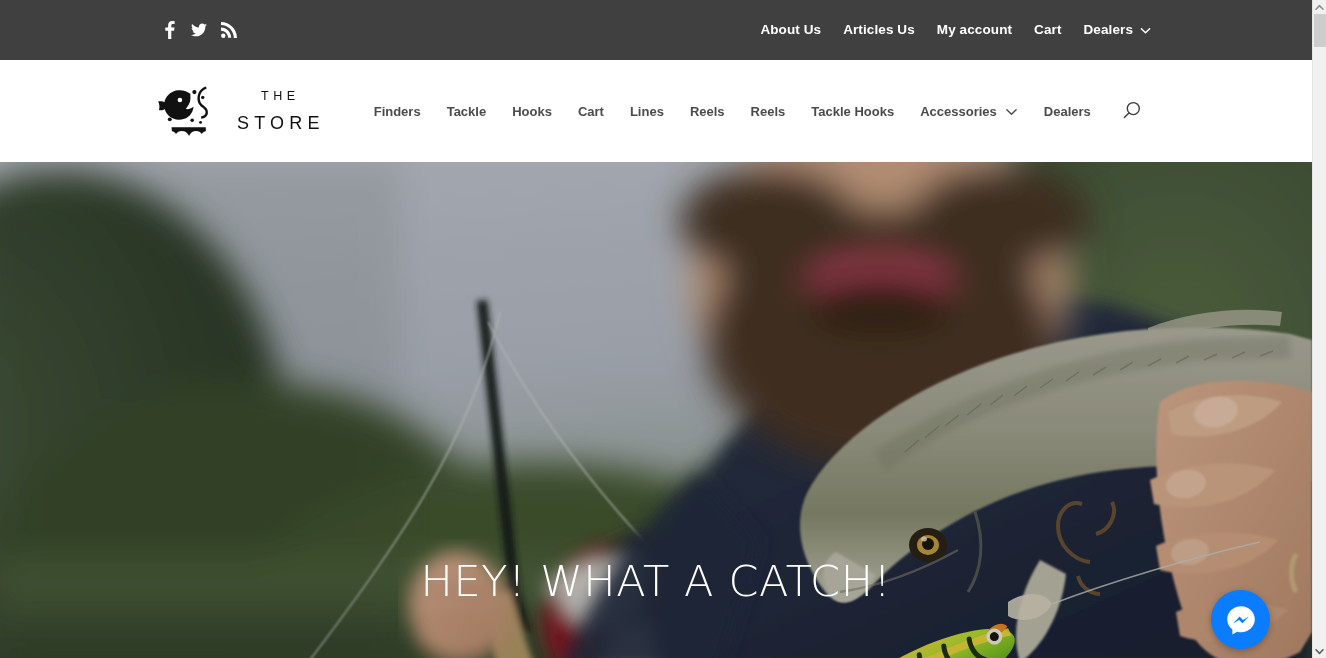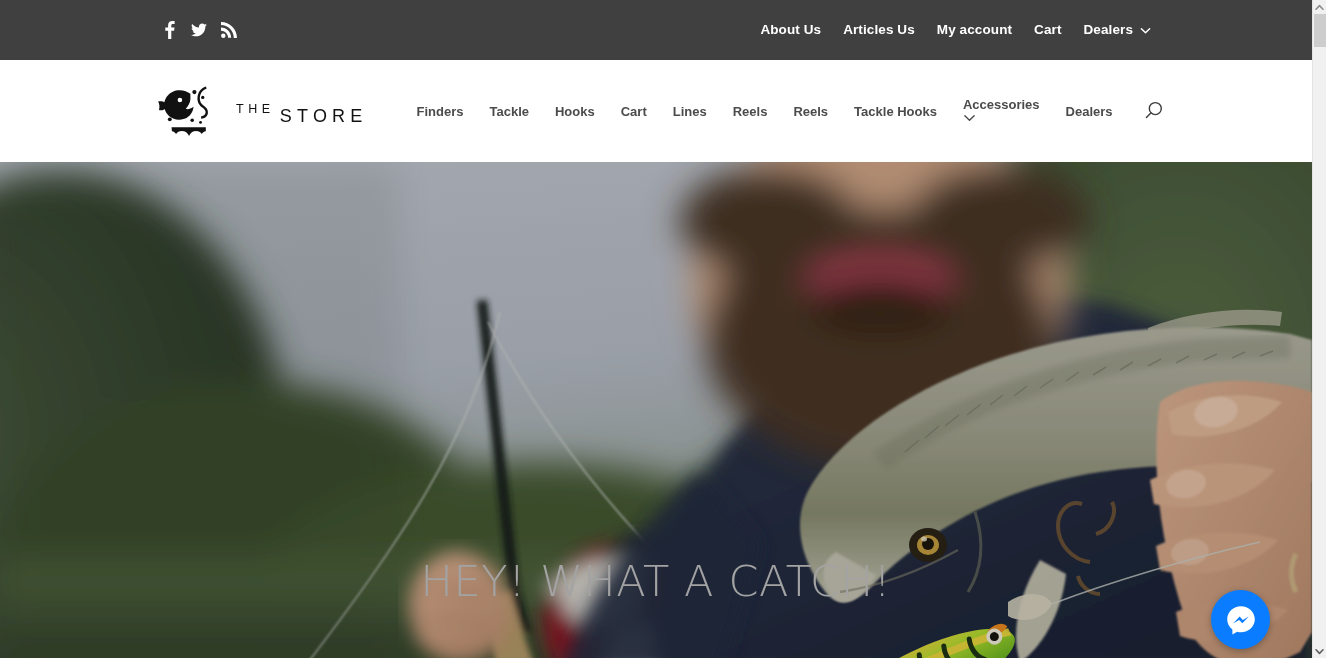--- a/index.html
+++ b/index.html
@@ -102,21 +102,21 @@
   .logo {
     display: flex;
     align-items: center;
     gap: 9px;
     cursor: pointer;
     margin-left: 1px;
   }
   .logo-mark { width: 66px; height: 58px; display:block; }
   .logo-type {
     display: flex;
-    flex-direction: row;
+    flex-direction: column;
     align-items: center;
     line-height: 1;
     color: #111;
   }
   .logo-the {
     font-size: 12.5px;
     letter-spacing: 4.6px;
     font-weight: normal;
     margin-bottom: 3px;
     padding-left: 4px;
@@ -145,21 +145,21 @@
     font-weight: bold;
     text-decoration: none;
     padding: 0 13px;
     white-space: nowrap;
     line-height: 1;
     cursor: pointer;
   }
   .mainnav .with-caret {
     display: flex;
     align-items: flex-start;
-    flex-direction: column;
+    gap: 8px;
   }
   .caret-main { display:inline-block; width: 13px; height: 13px; }
   .search-btn {
     margin-left: 16px;
     width: 24px;
     height: 24px;
     display: flex;
     align-items: center;
     justify-content: center;
     cursor: pointer;
@@ -183,21 +183,21 @@
     position: absolute;
     inset: 0;
     background: rgba(12, 18, 28, 0.18);
   }
   .hero-title {
     position: absolute;
     left: 0;
     right: 0;
     top: 396px;
     text-align: center;
-    color: #a3a3a3;
+    color: #ffffff;
     font-size: 43px;
     font-weight: 300;
     letter-spacing: 0.6px;
     line-height: 1.1;
     text-transform: uppercase;
     white-space: nowrap;
     font-family: "DejaVu Sans", sans-serif;
   }
 
   

